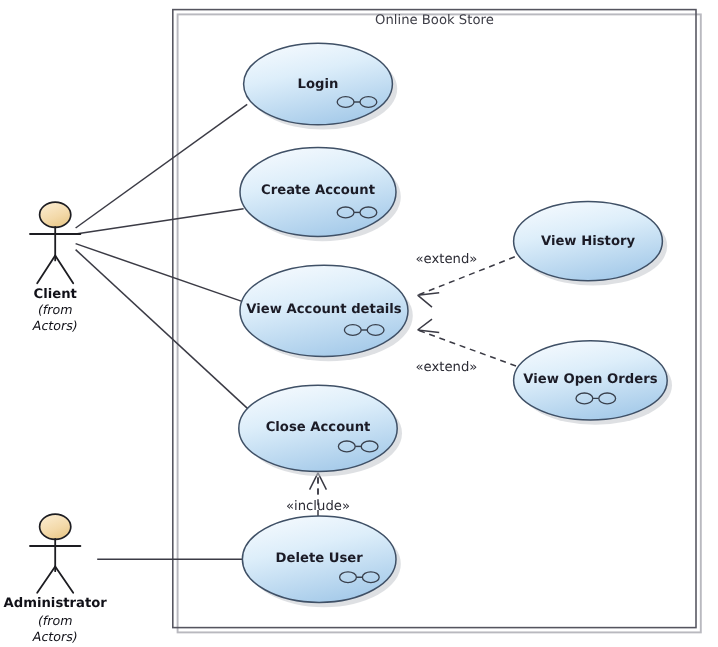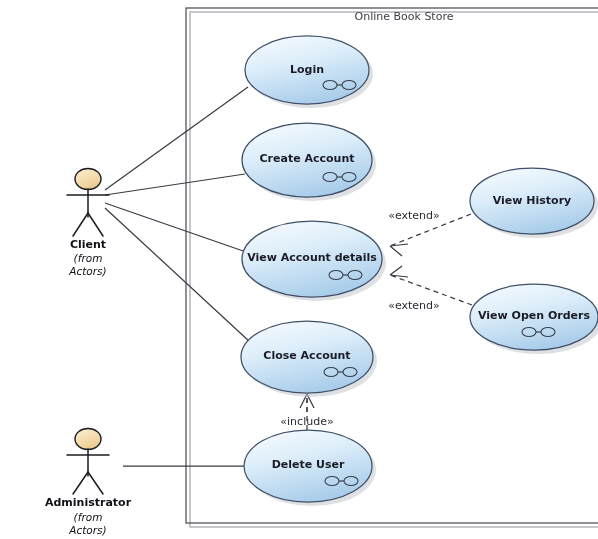--- a/index.html
+++ b/index.html
@@ -11,21 +11,20 @@
     width: 598px;
     height: 539px;
     font-family: "DejaVu Sans", "Liberation Sans", sans-serif;
     overflow: hidden;
   }
   #diagram-root {
     position: relative;
     width: 478px;
     height: 539px;
     background: #ffffff;
-    margin-left: 42px;
   }
   svg.layer {
     position: absolute;
     left: 0;
     top: 0;
     width: 598px;
     height: 539px;
   }
   .uc-label {
     font-size: 11px;

